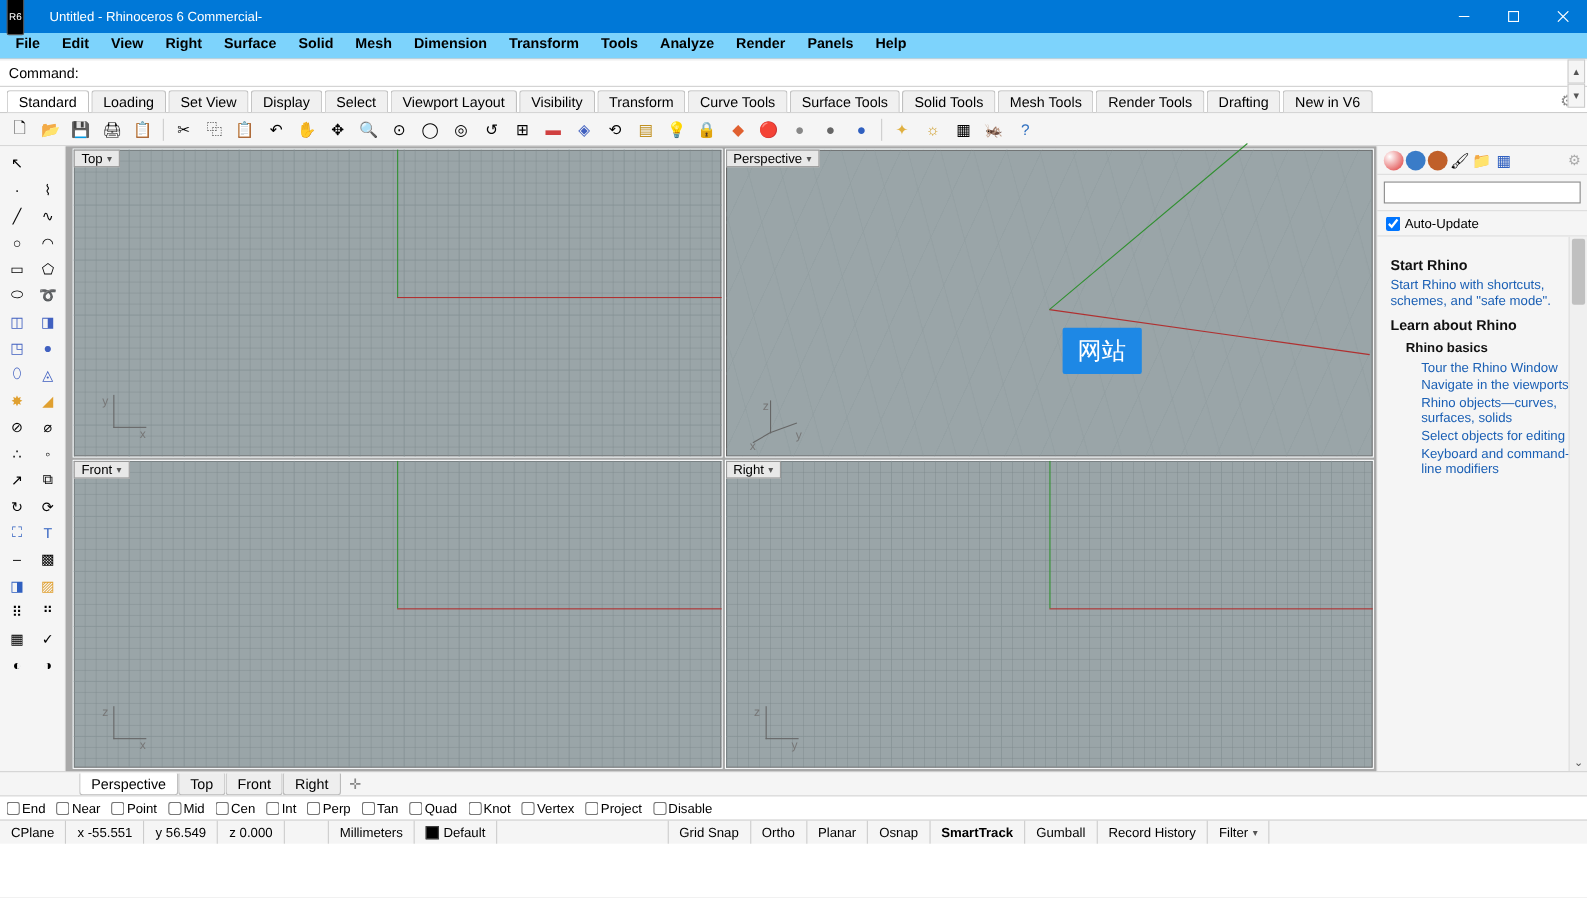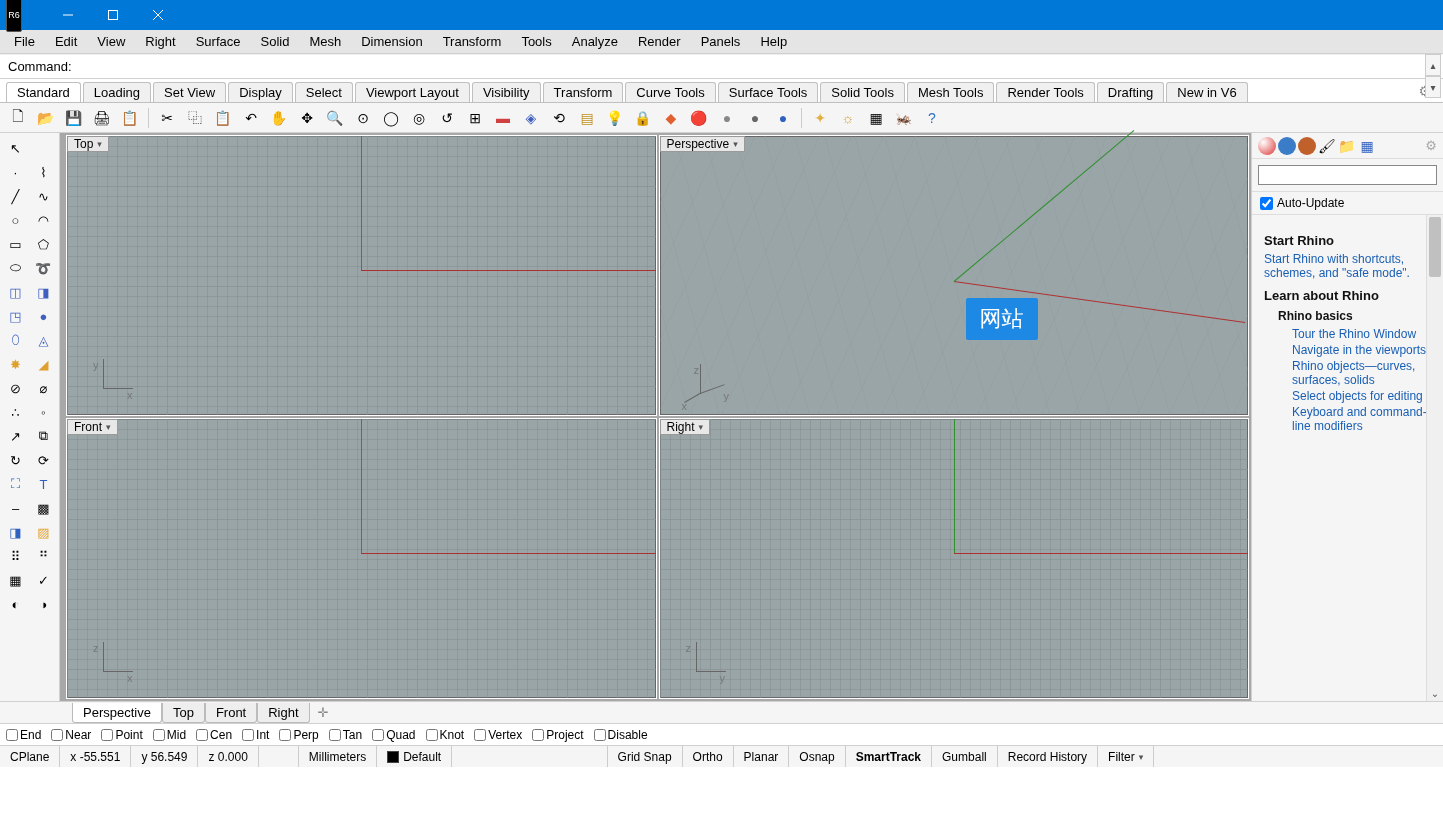--- a/index.html
+++ b/index.html
@@ -4,21 +4,21 @@
 <style>
 * { margin: 0; padding: 0; box-sizing: border-box; font-family: "Segoe UI", "Microsoft YaHei", Arial, sans-serif; }
 html, body { width: 1443px; height: 816px; overflow: hidden; background: #fff; font-size: 13px; color: #000; }
 .titlebar { height: 30px; background: #0078d7; color: #fff; display: flex; align-items: center; padding: 0 0 0 6px; }
 .titlebar .app-icon { width: 16px; height: 34px; background: #000; border: 1px solid #555; border-radius: 2px; display: inline-flex; align-items: center; justify-content: center; font-size: 9px; margin-right: 23px; }
 .titlebar .title { flex: 1; font-size: 12px; }
 .titlebar .win-btns { display: flex; }
 .titlebar .win-btn { width: 45px; height: 30px; display: flex; align-items: center; justify-content: center; }
 .titlebar .win-btn svg { stroke: #fff; fill: none; }
 
-.menubar { height: 24px; background: #e5e5e5; border-bottom: 1px solid #d0d0d0; display: flex; align-items: center; padding: 0 4px; }
+.menubar { height: 24px; background: #7dd3fc; border-bottom: 1px solid #d0d0d0; display: flex; padding: 0 4px; font-weight: bold; }
 .menubar .menu { padding: 2px 10px; font-size: 13px; cursor: default; }
 
 .cmd-area { background: #fff; border-bottom: 1px solid #d0d0d0; position: relative; }
 .cmd-history { padding: 2px 8px; font-size: 13px; color: #333; height: 24px; display:flex; align-items:center; }
 .cmd-line { padding: 2px 8px; font-size: 13px; height: 24px; display: flex; align-items: center; border-top: 1px solid #eee; }
 .cmd-line .label { font-weight: normal; margin-right: 4px; }
 .cmd-line input { border: none; outline: none; flex: 1; font-size: 13px; }
 .scroll-updown { position: absolute; right: 2px; top: 0; width: 16px; display:flex; flex-direction:column; }
 .scroll-updown span { height: 22px; display:flex; align-items:center; justify-content:center; font-size:10px; color:#555; border:1px solid #ccc; background:#f5f5f5; }
 
@@ -94,20 +94,21 @@
   opacity:0.5;
 }
 
 .watermark-badge { position:absolute; background:#1e88e5; color:#fff; padding:6px 14px; font-size:22px; border-radius:2px; font-family:"Microsoft YaHei"; }
 </style>
 </head>
 <body>
 
 <div class="titlebar">
   <span class="app-icon">R6</span>
+  <span class="title">Untitled - Rhinoceros 6 Commercial-</span>
   <div class="win-btns">
     <div class="win-btn">
         <svg width="10" height="10">
           <line x1="0" y1="5" x2="10" y2="5" stroke-width="1"></line>
         </svg>
       </div>
     <div class="win-btn">
         <svg width="10" height="10">
           <rect x="0.5" y="0.5" width="9" height="9" stroke-width="1"></rect>
         </svg>

